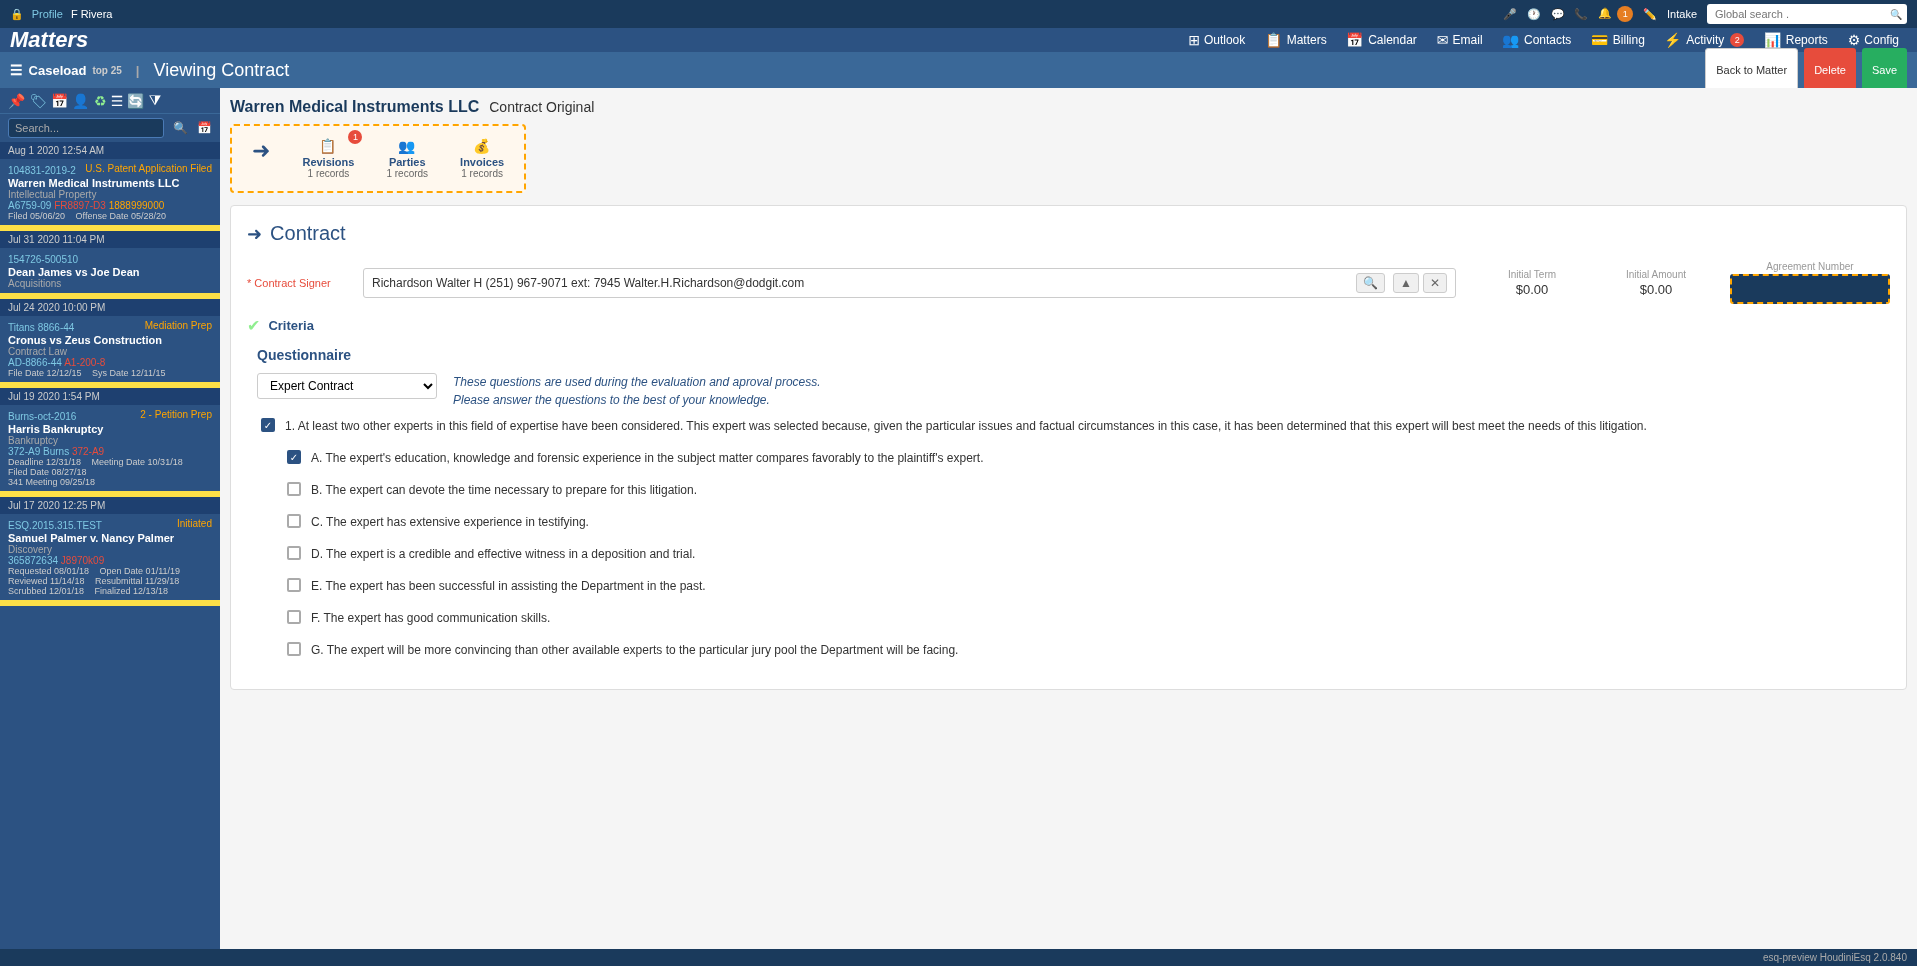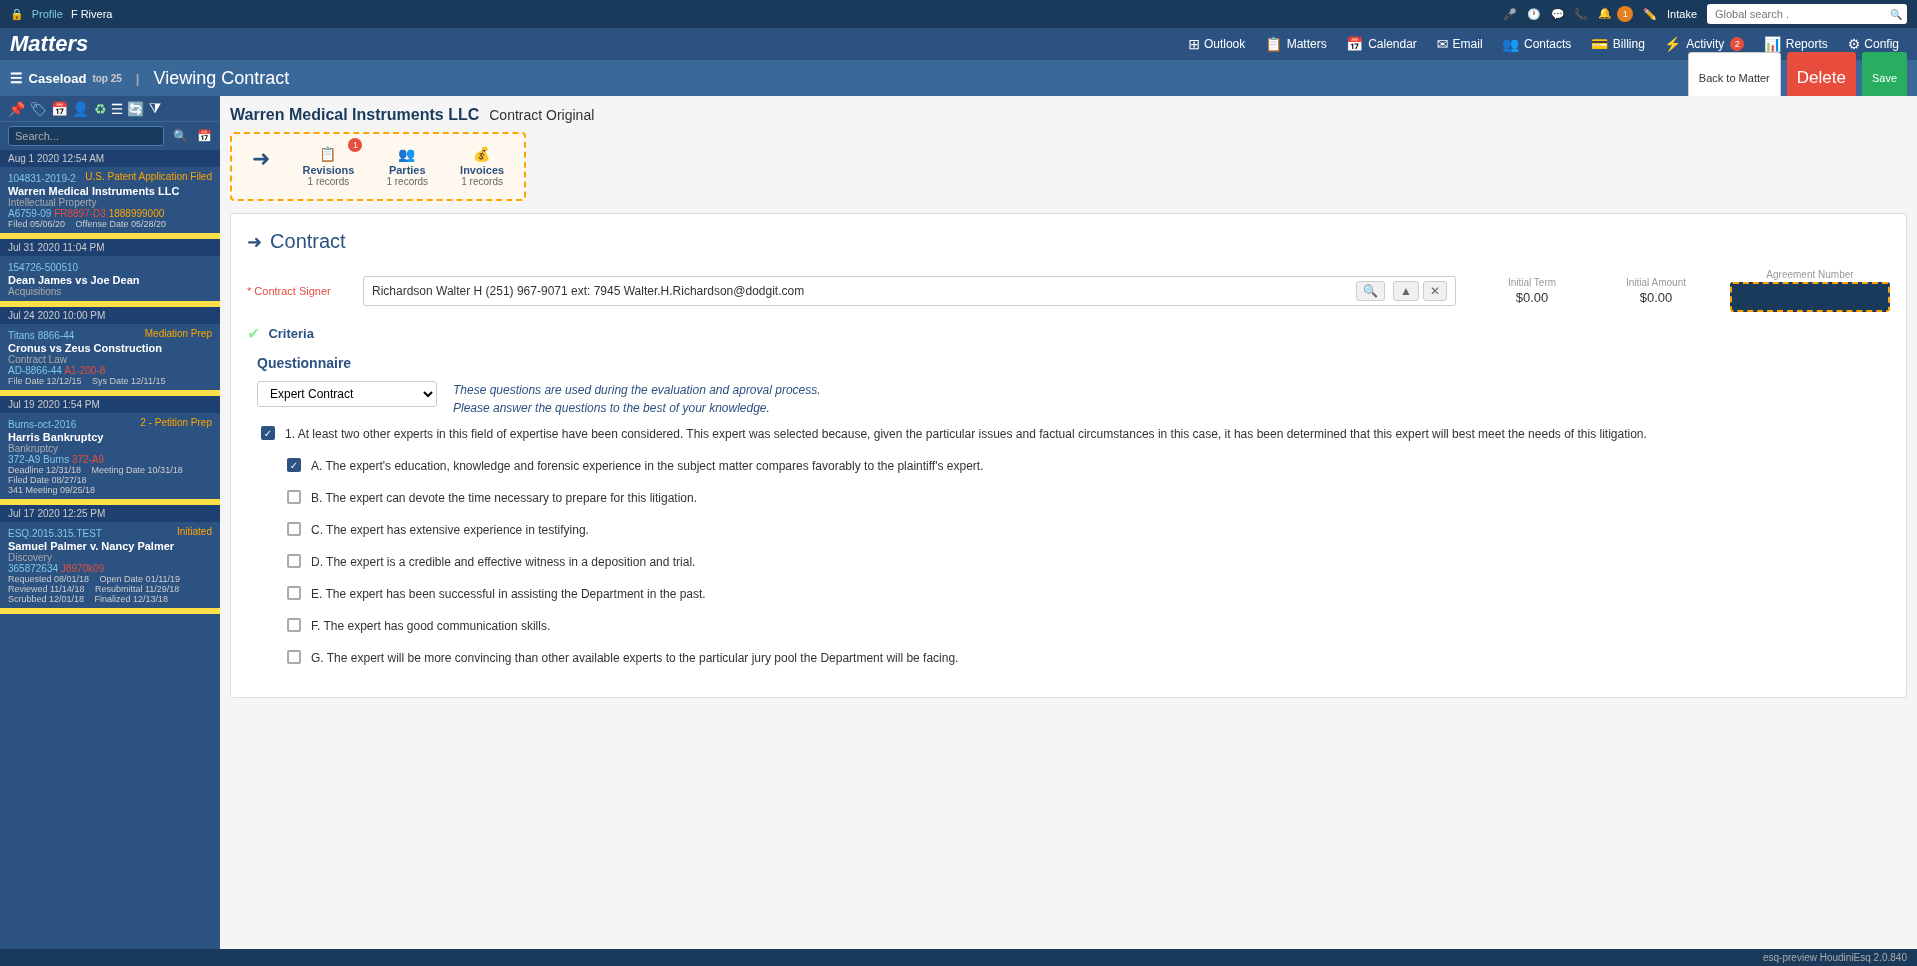--- a/index.html
+++ b/index.html
@@ -31,21 +31,21 @@
     .top-bar-search-wrap { display: flex; align-items: center; position: relative; }
     .search-icon-top { position: absolute; right: 4px; color: #999; font-size: 10px; }
 
     
     .nav-bar {
       background: #2c5282;
       color: white;
       display: flex;
       align-items: center;
       padding: 0 10px;
-      height: 32px;
+      height: 24px;
       justify-content: space-between;
     }
     .nav-bar-left { display: flex; align-items: center; }
     .app-title { font-size: 22px; font-weight: bold; color: white; font-style: italic; }
     .nav-bar-right { display: flex; align-items: center; gap: 4px; }
     .nav-item {
       display: flex; align-items: center; gap: 4px;
       color: white; font-size: 12px; padding: 4px 8px;
       cursor: pointer; border-radius: 3px;
     }
@@ -59,21 +59,21 @@
       align-items: center;
       padding: 0 10px;
       height: 36px;
       justify-content: space-between;
     }
     .caseload-section { display: flex; align-items: center; gap: 6px; font-size: 13px; font-weight: bold; }
     .caseload-top { font-size: 10px; font-weight: bold; color: #ccc; }
     .viewing-title { font-size: 18px; color: white; font-weight: normal; }
     .action-bar-right { display: flex; gap: 6px; }
     .btn-back { background: white; color: #333; border: 1px solid #ccc; border-radius: 3px; padding: 4px 10px; font-size: 11px; cursor: pointer; }
-    .btn-delete { background: #e74c3c; color: white; border: none; border-radius: 3px; padding: 16px 10px; font-size: 17px; cursor: pointer; }
+    .btn-delete { background: #e74c3c; color: white; border: none; border-radius: 3px; padding: 16px 10px; font-size: 11px; cursor: pointer; }
     .btn-save { background: #27ae60; color: white; border: none; border-radius: 3px; padding: 4px 10px; font-size: 11px; cursor: pointer; }
 
     
     .main-layout { display: flex; height: calc(100vh - 104px); }
 
     
     .sidebar {
       width: 220px;
       min-width: 220px;
       background: #2c5282;

